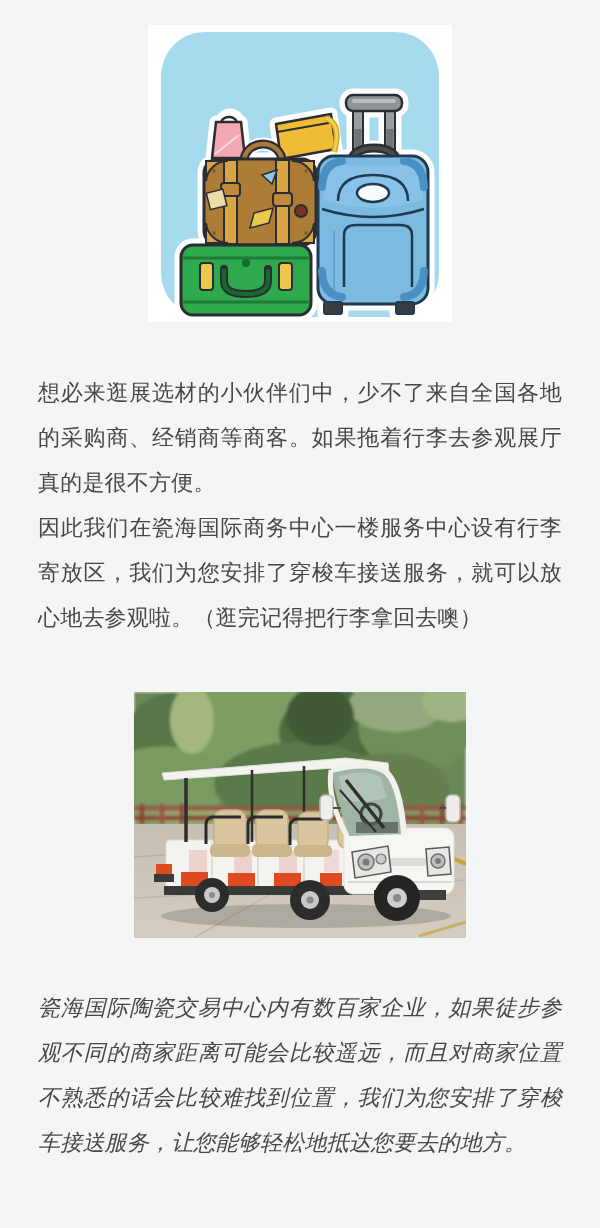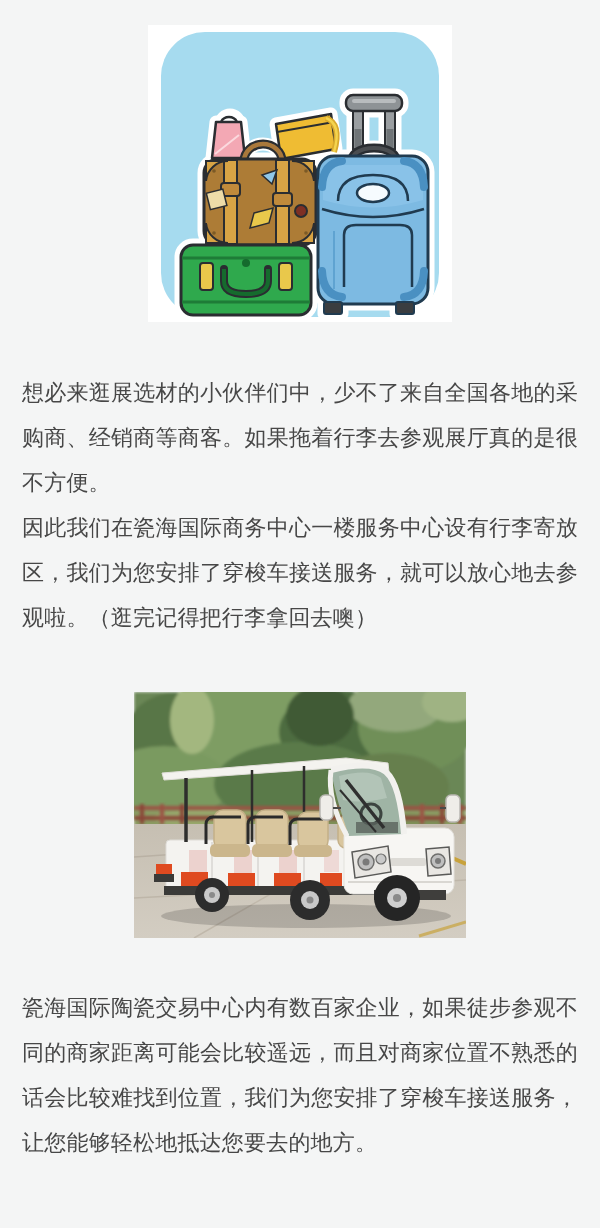--- a/index.html
+++ b/index.html
@@ -15,30 +15,30 @@
   .fig-luggage{
     margin:25px auto 0;
     width:304px;height:297px;
     background:#ffffff;
     display:block;
   }
   .fig-luggage svg{display:block;}
 
   
   .article{
-    padding:0 22px;
+    padding:0 38px;
     color:#474747;
     font-size:22px;
     line-height:45px;
     letter-spacing:0.2px;
     text-align:justify;
   }
   .article p{margin:0;}
   .article-1{margin-top:48px;}
-  .article-2{margin-top:47px;}
+  .article-2{margin-top:47px;font-style:italic;}
 
   
   .fig-bus{
     margin:52px auto 0;
     width:332px;height:246px;
     display:block;
   }
   .fig-bus svg{display:block;}
 </style>
 </head>

